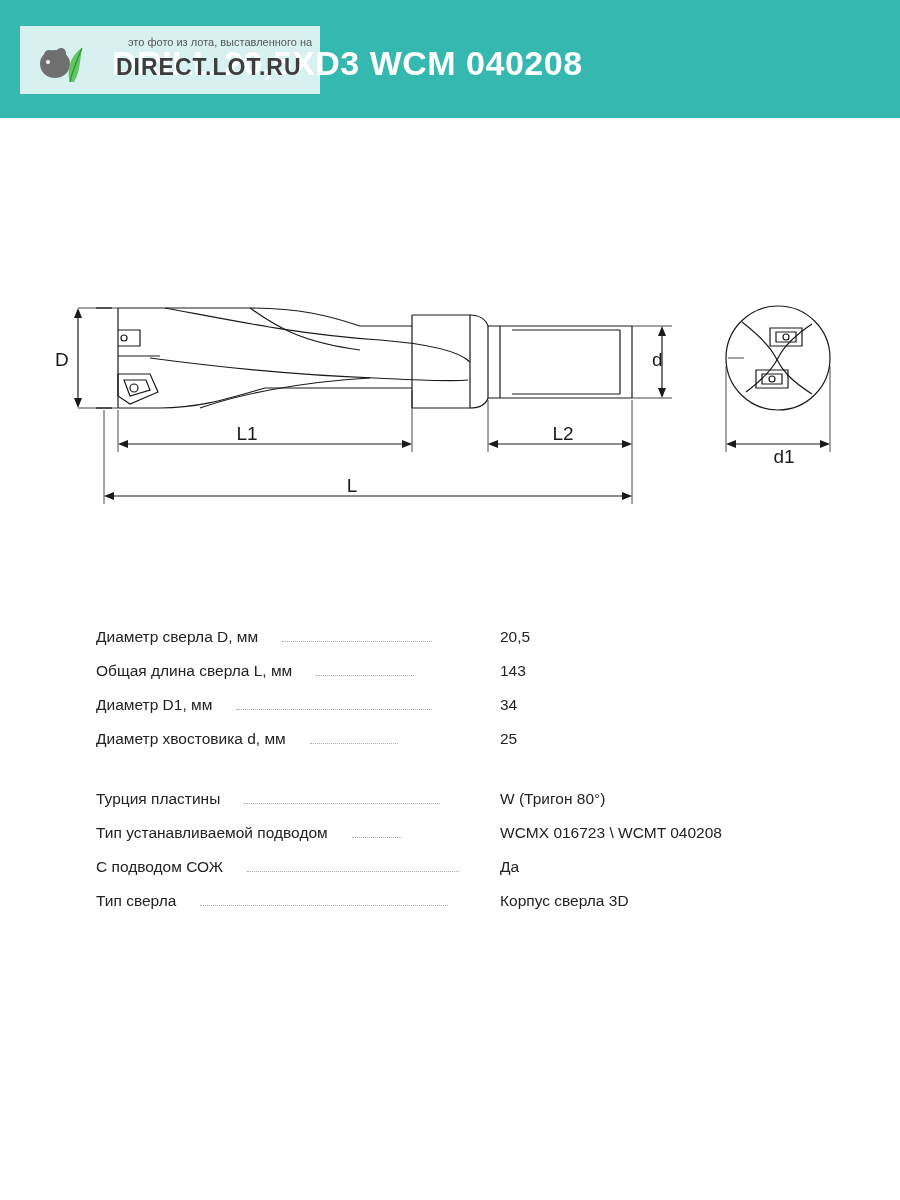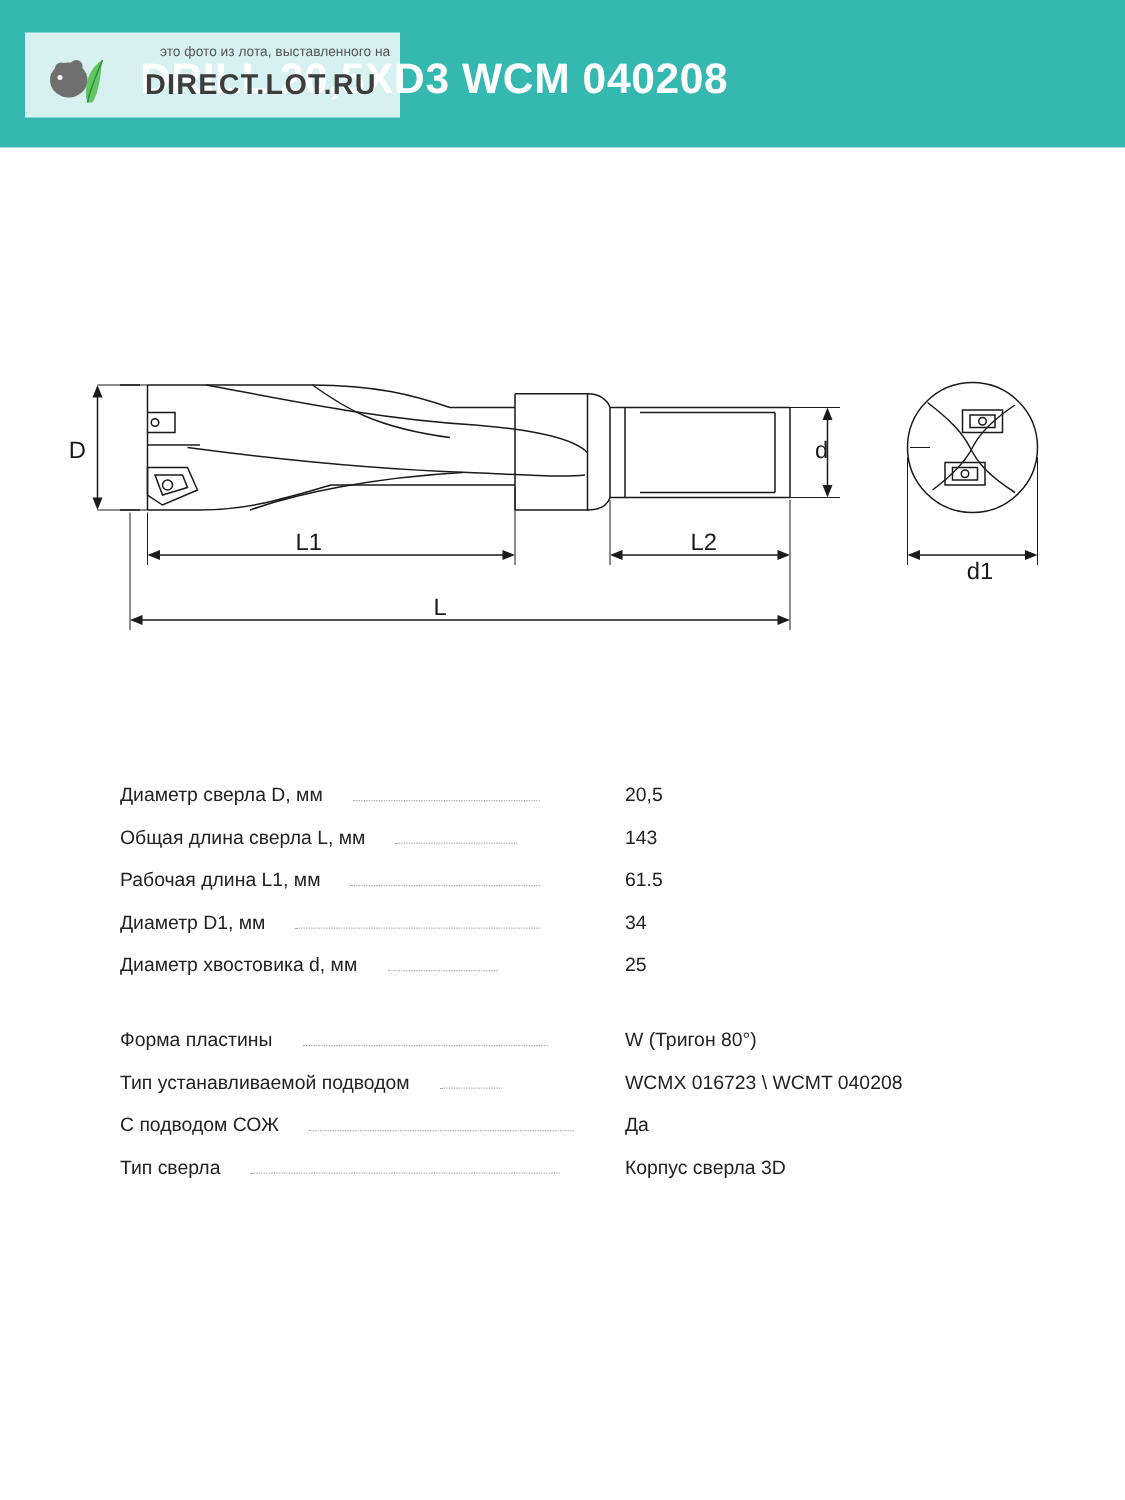--- a/index.html
+++ b/index.html
@@ -253,28 +253,20 @@
 
       <div class="spec-row">
         <div class="spec-row-inner">
           <span class="spec-label">Общая длина сверла L, мм</span>
           <span class="spec-dots" style="width:98px"></span>
           <span class="spec-spacer"></span>
           <span class="spec-value">143</span>
         </div>
       </div>
 
-      <div class="spec-row">
-        <div class="spec-row-inner">
-          <span class="spec-label">Рабочая длина L1, мм</span>
-          <span class="spec-dots" style="width:152px"></span>
-          <span class="spec-spacer"></span>
-          <span class="spec-value">61.5</span>
-        </div>
-      </div>
 
       <div class="spec-row">
         <div class="spec-row-inner">
           <span class="spec-label">Диаметр D1, мм</span>
           <span class="spec-dots" style="width:196px"></span>
           <span class="spec-spacer"></span>
           <span class="spec-value">34</span>
         </div>
       </div>
 
@@ -289,21 +281,21 @@
 
 
     </div>
 
     <div class="gap"></div>
 
     <div class="spec-group">
 
       <div class="spec-row">
         <div class="spec-row-inner">
-          <span class="spec-label">Форма пластины</span>
+          <span class="spec-label">Турция пластины</span>
           <span class="spec-dots" style="width:196px"></span>
           <span class="spec-spacer"></span>
           <span class="spec-value">W (Тригон 80°)</span>
         </div>
       </div>
 
       <div class="spec-row">
         <div class="spec-row-inner">
           <span class="spec-label">Тип устанавливаемой подводом</span>
           <span class="spec-dots" style="width:50px"></span>

